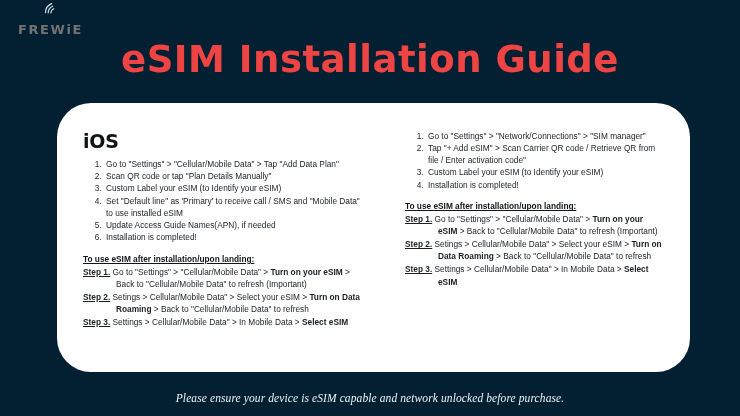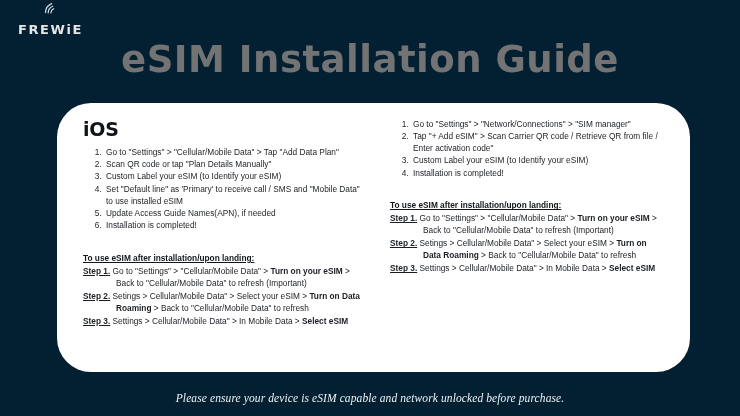--- a/index.html
+++ b/index.html
@@ -19,21 +19,21 @@
   .logo {
     position: absolute;
     left: 18px;
     top: 12px;
     display: flex;
     align-items: flex-end;
     height: 24px;
   }
   .logo-wordmark {
     position: relative;
-    color: #e5e5e5;
+    color: #737373;
     font-family: "DejaVu Sans", sans-serif;
     font-size: 13px;
     font-weight: 700;
     letter-spacing: 1.6px;
     line-height: 1;
     white-space: nowrap;
   }
   .logo-arc {
     position: absolute;
     left: 25px;
@@ -42,41 +42,41 @@
     height: 13px;
   }
 
   
   .title {
     position: absolute;
     left: 0;
     right: 0;
     top: 40px;
     text-align: center;
-    color: #737373;
+    color: #ef4444;
     font-family: "DejaVu Sans", sans-serif;
     font-size: 37px;
     font-weight: 700;
     letter-spacing: 0.5px;
     line-height: 1.1;
   }
 
   
   .card {
     position: absolute;
     left: 57px;
     top: 103px;
     width: 633px;
     height: 269px;
     background: #ffffff;
     border-radius: 34px;
     box-sizing: border-box;
-    padding: 16px 26px 10px 26px;
+    padding: 28px 26px 10px 26px;
     display: flex;
-    gap: 21px;
+    gap: 36px;
   }
   .col {
     flex: 1 1 0;
     min-width: 0;
   }
   .col-ios { flex: 0 0 286px; }
   .col-android { flex: 1 1 auto; }
 
   .platform-heading {
     font-family: "DejaVu Sans", sans-serif;
@@ -97,21 +97,21 @@
   ol.steps li {
     font-size: 8.3px;
     line-height: 1.42;
     color: #1b1f24;
     margin-bottom: 0.5px;
     padding-left: 2px;
   }
 
   
   .usage {
-    margin-top: 20px;
+    margin-top: 9px;
   }
   .usage-title {
     font-size: 8.3px;
     font-weight: 700;
     color: #12161a;
     text-decoration: underline;
     line-height: 1.45;
     margin-bottom: 1px;
   }
   .usage-step {

